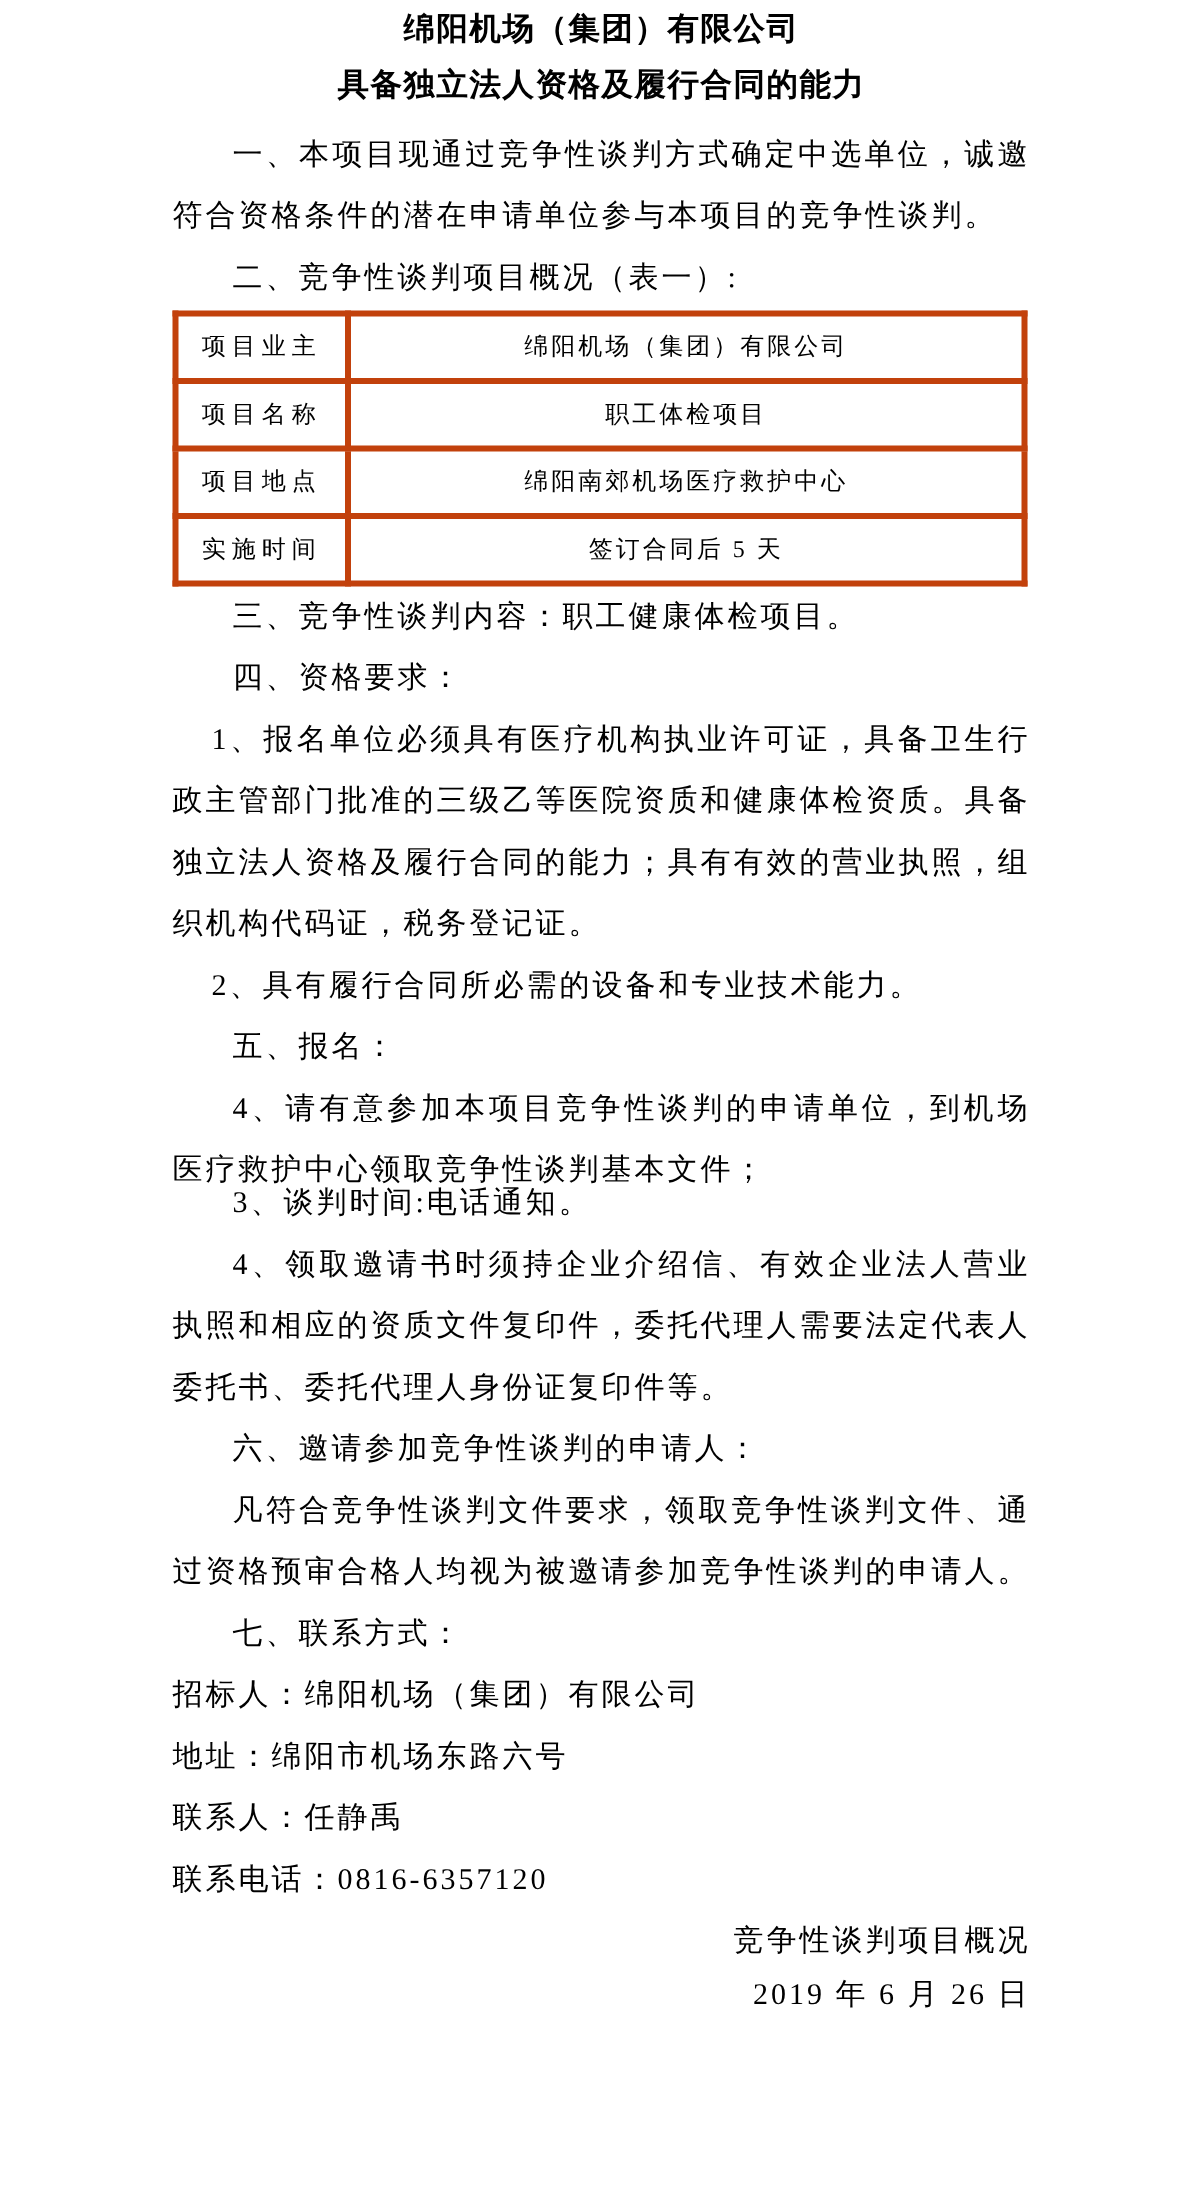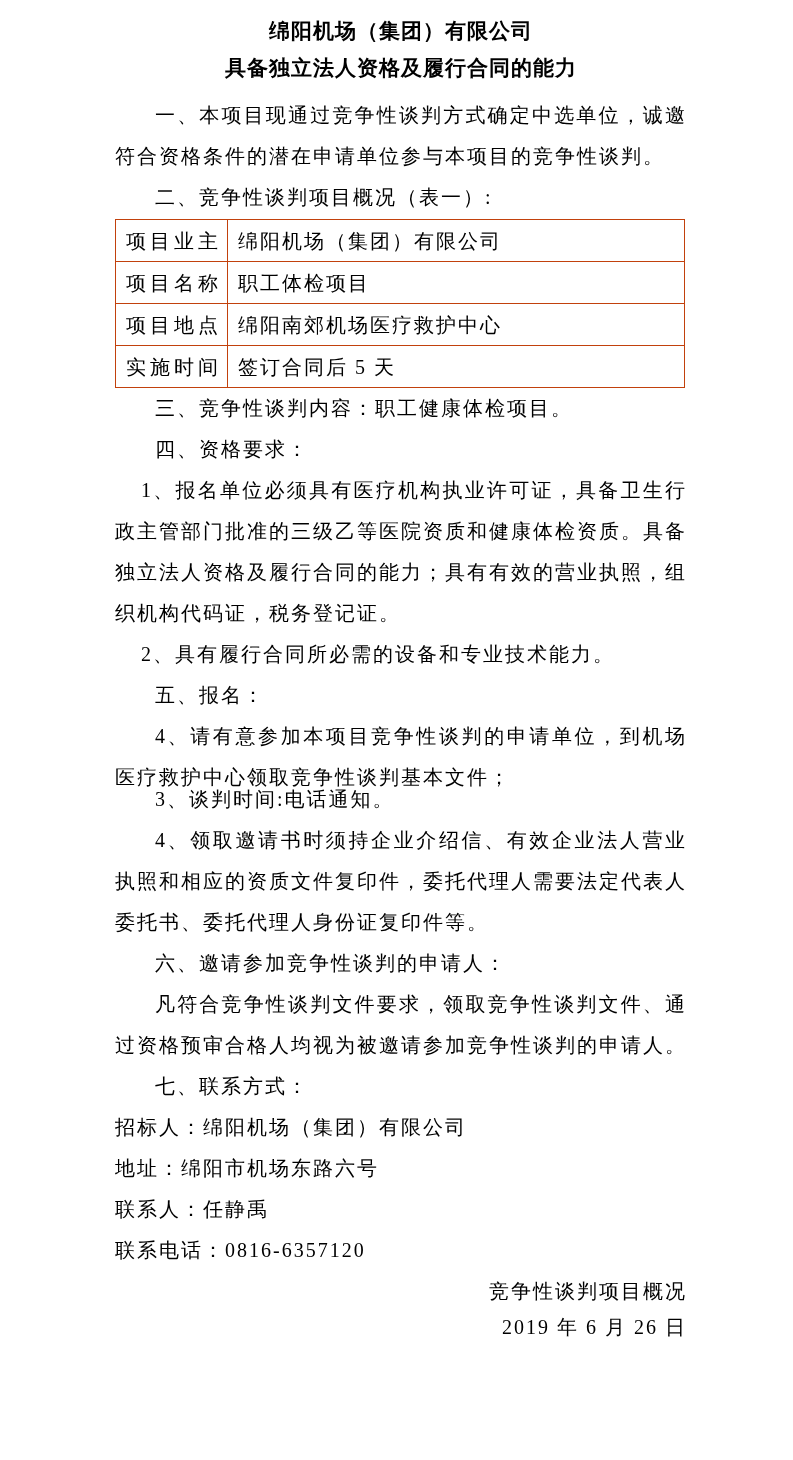--- a/index.html
+++ b/index.html
@@ -5,21 +5,21 @@
   html, body {
     margin: 0;
     padding: 0;
     background: #ffffff;
   }
   .page {
     position: relative;
     width: 793px;
     height: 1460px;
     box-sizing: border-box;
-    padding: 12px 106px 0 115px;
+    padding: 0 106px 0 115px;
     background: #ffffff;
     color: #000000;
     font-family: "Liberation Serif", "DejaVu Serif", serif;
     overflow: hidden;
   }
   .doc-title {
     margin: 4px 0 0 0;
     font-size: 21px;
     font-weight: bold;
     line-height: 30px;
@@ -51,27 +51,27 @@
   p.sig-org { text-align: right; text-indent: 0; }
   p.sig-date { text-align: right; text-indent: 0; margin-top: -5px; }
 
   table.project-table {
     border-collapse: collapse;
     table-layout: fixed;
     width: 570px;
     margin: 1px 0 0 0;
   }
   table.project-table td {
-    border: 1px solid #c2410c;
+    border: 4px solid #c2410c;
     height: 41px;
     padding: 0 10px;
-    font-size: 20px;
+    font-size: 16px;
     line-height: 24px;
     vertical-align: middle;
-    text-align: left;
+    text-align: center;
     text-indent: 0;
   }
   td.cell-label {
     width: 91px;
     letter-spacing: 4px;
     white-space: nowrap;
   }
   td.cell-value {
     letter-spacing: 2px;
   }

